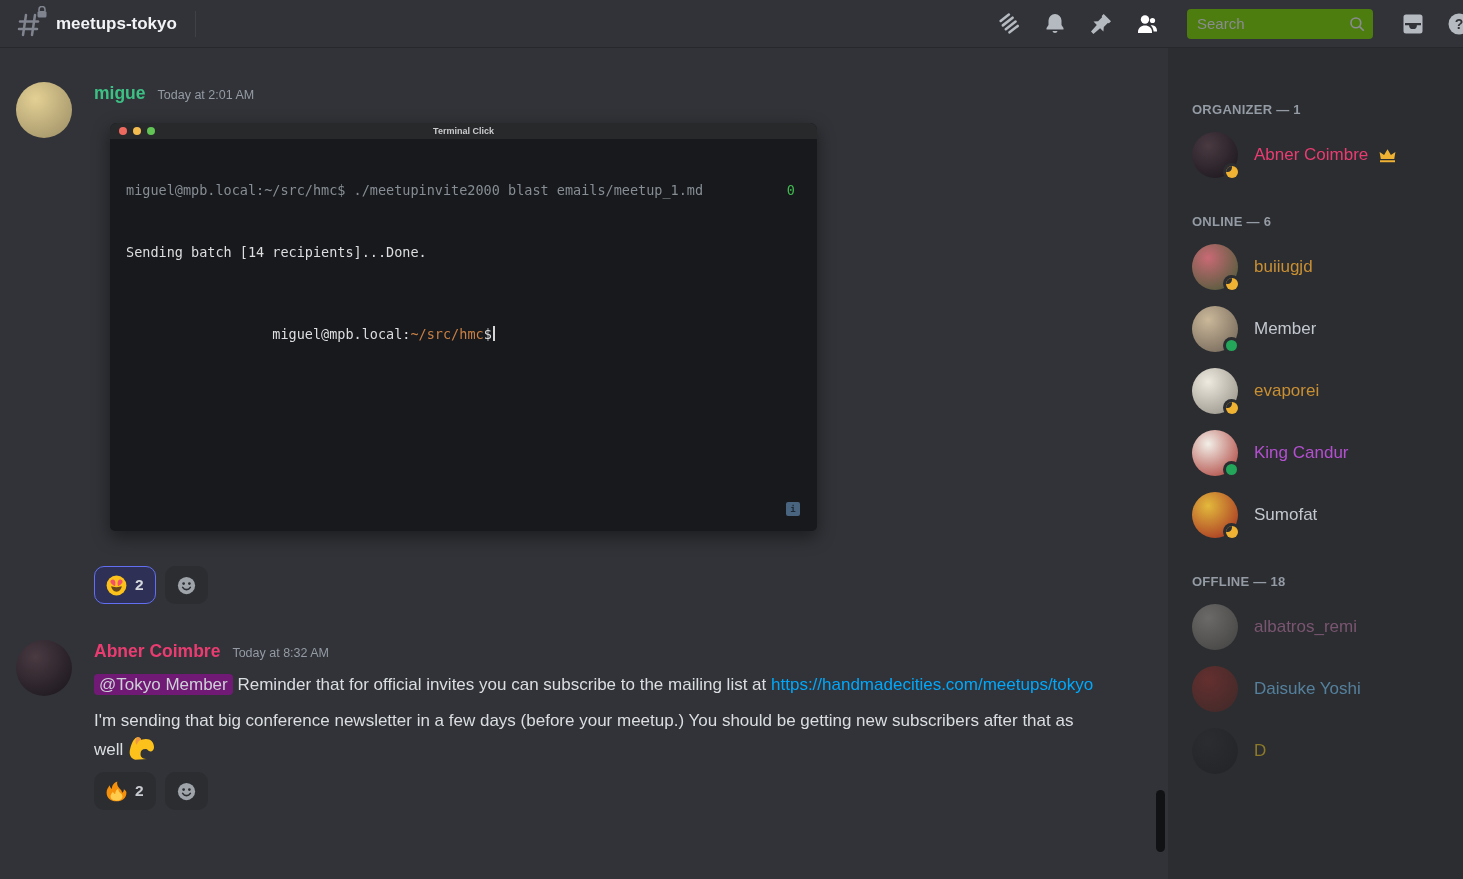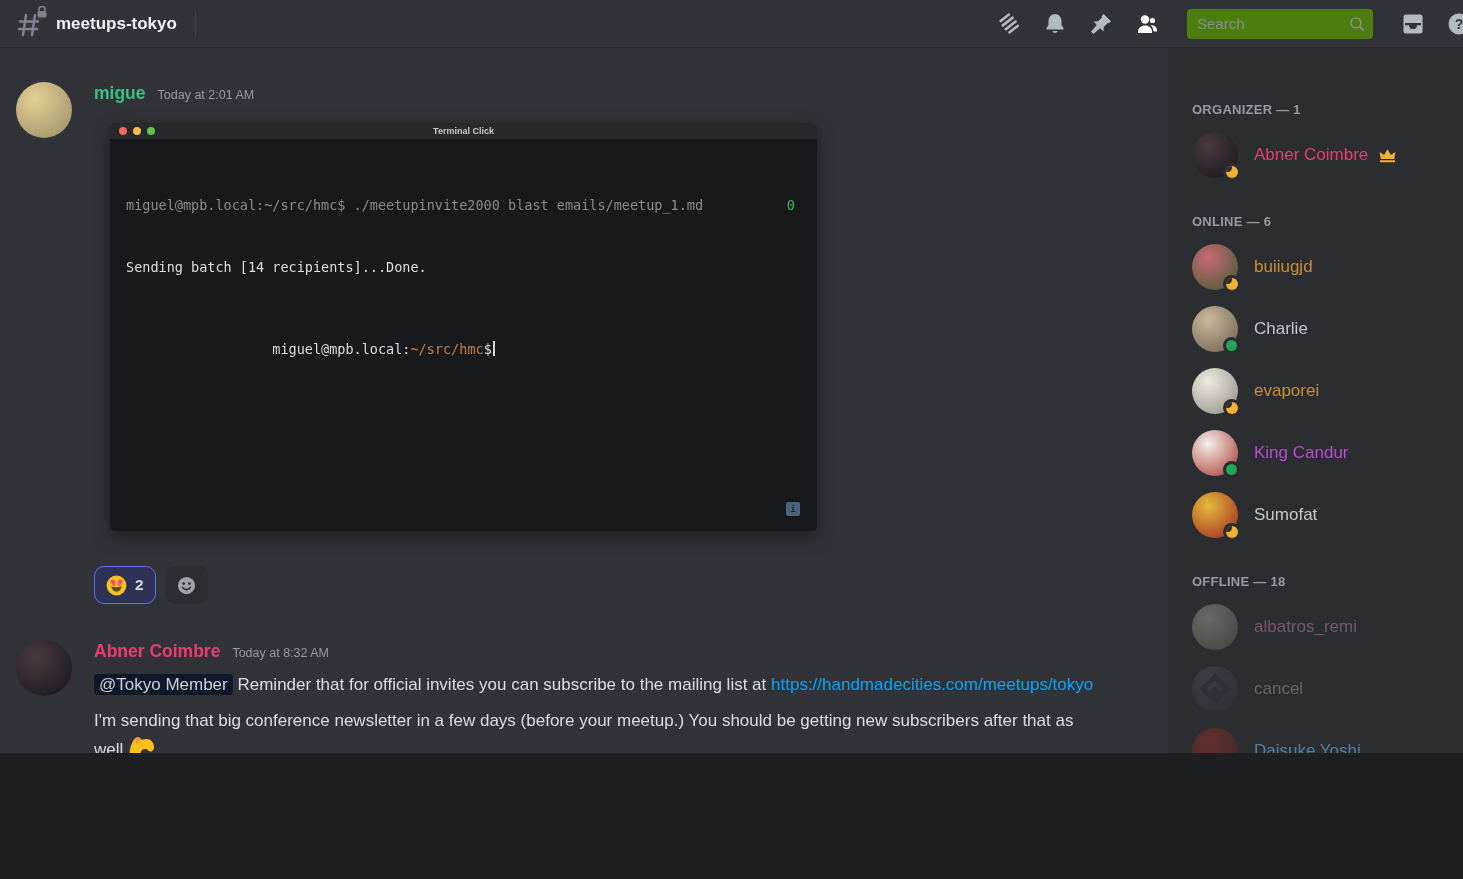--- a/index.html
+++ b/index.html
@@ -1,18 +1,18 @@
 <!DOCTYPE html>
 <html><head>
 <meta charset="utf-8">
 <style>
   * { margin:0; padding:0; box-sizing:border-box; }
   html,body { background:#1e1f22; }
   body { font-family:"Liberation Sans", sans-serif; }
-  #frame { position:relative; width:1463px; height:753px; background:#313338; overflow:hidden; display:flex; flex-direction:column; }
+  #frame { position:relative; width:1463px; height:879px; background:#313338; overflow:hidden; display:flex; flex-direction:column; }
 
   
   .topbar { height:48px; flex:0 0 48px; display:flex; align-items:center; padding:0 0 0 16px; border-bottom:1px solid #26282c; background:#313338; }
   .chan-icon-wrap { position:relative; width:30px; height:30px; margin-right:10px; flex:0 0 auto; }
   .chan-icon-wrap svg.hash { position:absolute; left:0; top:3px; }
   .chan-icon-wrap svg.lock { position:absolute; right:-2px; top:-3px; }
   .chan-name { font-size:17px; font-weight:700; color:#f2f3f5; white-space:nowrap; }
   .topbar-divider { width:1px; height:26px; background:#3f4147; margin:0 18px; }
   .chan-topic { font-size:15.5px; color:#00a8fc; text-decoration:none; white-space:nowrap; overflow:hidden; max-width:560px; }
   .topbar-right { margin-left:auto; display:flex; align-items:center; gap:22px; padding-right:0; }
@@ -39,41 +39,41 @@
 
   
   .attachment { position:relative; width:741px; height:437px; margin-top:8px; border-radius:10px; cursor:pointer;
     background:linear-gradient(180deg,#365577 0%,#30496444 40%,#2b4158 62%,#16python213 0), linear-gradient(180deg,#365577 0%,#2b4158 62%,#111a25 100%); }
   .term-window { position:absolute; left:16px; top:9px; right:18px; bottom:20px; border-radius:7px 7px 5px 5px; overflow:hidden; background:#17191c; box-shadow:0 6px 18px rgba(0,0,0,.45); }
   .term-titlebar { height:16px; background:#27292b; display:flex; align-items:center; position:relative; }
   .traffic { display:flex; gap:6px; margin-left:9px; }
   .traffic i { width:8px; height:8px; border-radius:50%; display:block; }
   .tl-close { background:#ee6a5f; } .tl-min { background:#f5bd4f; } .tl-zoom { background:#61c454; }
   .term-title { position:absolute; left:0; right:0; text-align:center; font-size:9px; font-weight:700; color:#c9cbcd; }
-  .term-text { padding:15px 22px 0 16px; font-family:"DejaVu Sans Mono", monospace; font-size:13.5px; line-height:20.5px; white-space:pre; }
+  .term-text { padding:0 22px 0 16px; font-family:"DejaVu Sans Mono", monospace; font-size:13.5px; line-height:20.5px; white-space:pre; }
   .t-dim { color:#868d94; }
   .t-fg { color:#dcdedf; }
   .t-path { color:#c97f45; }
   .t-exit { color:#3fb950; }
   .term-line1 { display:flex; justify-content:space-between; }
   .cursor { display:inline-block; width:2px; height:15px; background:#d5d5d5; vertical-align:-2px; margin-left:1px; }
   .term-info-badge { position:absolute; right:17px; bottom:15px; width:14px; height:14px; background:#49647f; color:#1d2833; border-radius:2px; font-size:9px; font-weight:700; display:flex; align-items:center; justify-content:center; font-family:"DejaVu Sans Mono",monospace; }
 
   
   .reactions { display:flex; gap:9px; margin-top:15px; align-items:center; }
   .reaction { display:inline-flex; align-items:center; gap:8px; height:38px; padding:0 11px; border-radius:10px; background:#2b2d31; border:1.5px solid transparent; cursor:pointer; }
   .reaction.me { background:#2e3155; border-color:#626ff2; }
   .reaction .count { font-size:15.5px; font-weight:600; color:#d6d9de; }
   .reaction svg { width:21px; height:21px; }
   .add-reaction { width:43px; height:38px; border-radius:10px; background:#2b2d31; display:flex; align-items:center; justify-content:center; cursor:pointer; }
   .add-reaction svg { width:23px; height:23px; }
 
   .msg-text { margin-top:16px; font-size:17px; line-height:24px; color:#dbdee1; max-width:1010px; }
   .rich-line { margin-top:6px; font-size:17px; line-height:30px; color:#dbdee1; max-width:1010px; }
-  .mention { background:#0f172a; color:#cdd0d6; border-radius:4px; padding:1px 5px; cursor:pointer; }
+  .mention { background:#701a75; color:#cdd0d6; border-radius:4px; padding:1px 5px; cursor:pointer; }
   .msg-link { color:#00a8fc; text-decoration:none; cursor:pointer; }
   .para { margin-top:6px; font-size:17px; line-height:29px; color:#dbdee1; max-width:1010px; }
   .para svg { width:27px; height:27px; vertical-align:-7px; margin-left:4px; }
 
   
   .members { width:295px; flex:0 0 295px; background:#2b2d31; padding:54px 8px 0 24px; overflow:hidden; }
   .section-label { font-size:13px; font-weight:700; color:#949ba4; letter-spacing:.02em; line-height:16px; margin:36px 0 14px; }
   .section-label:first-child { margin-top:0; }
   .member-row { display:flex; align-items:center; height:46px; margin-bottom:16px; cursor:pointer; border-radius:6px; }
   .m-avatar { position:relative; width:46px; height:46px; border-radius:50%; flex:0 0 auto; }
@@ -263,21 +263,21 @@
             </span>
           </div>
           <span class="m-name" style="color: rgb(201, 143, 51);">buiiugjd</span>
         </div>
         <div class="member-row">
           <div class="m-avatar" style="background: radial-gradient(circle at 35% 30%, rgb(203, 184, 154), rgb(107, 95, 83));">
             <span class="status-badge">
               <span class="st-online"></span>
             </span>
           </div>
-          <span class="m-name" style="color: rgb(195, 199, 206);">Charlie</span>
+          <span class="m-name" style="color: rgb(195, 199, 206);">Member</span>
         </div>
         <div class="member-row">
           <div class="m-avatar" style="background: radial-gradient(circle at 35% 30%, rgb(238, 234, 224), rgb(143, 138, 128));">
             <span class="status-badge">
               <span class="st-idle"></span>
             </span>
           </div>
           <span class="m-name" style="color: rgb(201, 143, 51);">evaporei</span>
         </div>
         <div class="member-row">
@@ -295,26 +295,20 @@
             </span>
           </div>
           <span class="m-name" style="color: rgb(195, 199, 206);">Sumofat</span>
         </div>
         <div class="section-label">OFFLINE — 18</div>
         <div class="member-row offline">
           <div class="m-avatar" style="background: radial-gradient(circle at 35% 30%, rgb(185, 180, 172), rgb(93, 90, 83));"></div>
           <span class="m-name" style="color: rgb(122, 85, 112);">albatros_remi</span>
         </div>
         <div class="member-row offline">
-          <div class="m-avatar" style="background: radial-gradient(circle at 35% 30%, rgb(81, 84, 89), rgb(46, 48, 52));">
-            <span class="diamond-logo"></span>
-          </div>
-          <span class="m-name" style="color: rgb(98, 102, 109);">cancel</span>
-        </div>
-        <div class="member-row offline">
           <div class="m-avatar" style="background: radial-gradient(circle at 35% 30%, rgb(168, 51, 44), rgb(87, 35, 31));"></div>
           <span class="m-name" style="color: rgb(85, 128, 157);">Daisuke Yoshi</span>
         </div>
         <div class="member-row offline">
           <div class="m-avatar" style="background: radial-gradient(circle at 35% 30%, rgb(42, 44, 48), rgb(23, 24, 26));"></div>
           <span class="m-name" style="color: rgb(141, 122, 40);">D</span>
         </div>
       </div>
   </div>
 </div>

